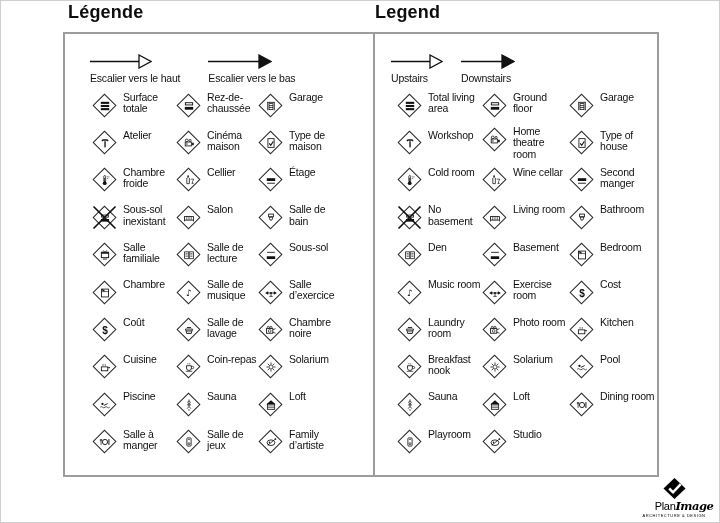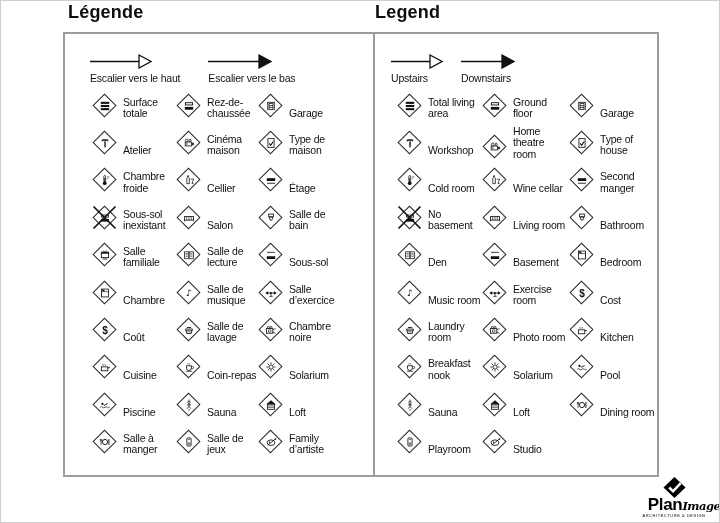--- a/index.html
+++ b/index.html
@@ -24,39 +24,39 @@
   .fr .arrows{left:25px; gap:28px;}
   .en .arrows{left:16px; gap:18px;}
   .arrow-group{display:flex; flex-direction:column; gap:3px;}
   .arrow-label{font-size:10.5px; letter-spacing:-.2px; white-space:nowrap; color:#111;}
   .grid{
     position:absolute; top:53px; left:0; right:2px;
     display:grid; grid-auto-rows:37.4px; align-items:center;
   }
   .fr .grid{padding-left:26px; grid-template-columns:84px 82px 1fr;}
   .en .grid{padding-left:21px; grid-template-columns:85px 87px 1fr;}
-  .cell{display:flex; align-items:flex-end; gap:5px;}
+  .cell{display:flex; align-items:flex-start; gap:5px;}
   .icon{position:relative; width:27px; height:27px; flex:none;}
   .icon .dia{
     position:absolute; left:4.5px; top:4.5px; width:17px; height:17px;
     border:1.2px solid #2a2a2a; transform:rotate(45deg); background:#fff;
     box-sizing:border-box;
   }
   .icon svg.glyph{position:absolute; left:50%; top:50%; transform:translate(-50%,-50%);}
   .icon svg.cross{position:absolute; left:0; top:0;}
   .label{
     font-size:10.5px; line-height:11.3px; letter-spacing:-.2px;
     max-width:56px; color:#111;
   }
   .logo{
     position:absolute; right:8px; bottom:4px; width:74px;
     display:flex; flex-direction:column; align-items:center; line-height:1;
   }
   .brand{white-space:nowrap; margin-top:-3px;}
-  .brand-bold{font-weight:700; font-size:17px; letter-spacing:-.3px; color:#000;margin-left:20px;}
+  .brand-bold{font-weight:400; font-size:11px; letter-spacing:-.3px; color:#000;margin-left:20px;}
   .brand-italic{
     font-style:italic; font-weight:700; font-size:11.5px;
     font-family:"DejaVu Serif", serif; letter-spacing:-.5px; color:#000;margin-top:48px;
   }
   .tagline{font-size:4px; letter-spacing:.55px; color:#000; margin-top:1.5px; white-space:nowrap;}
 </style>
 </head>
 <body>
 
 <div class="page">

